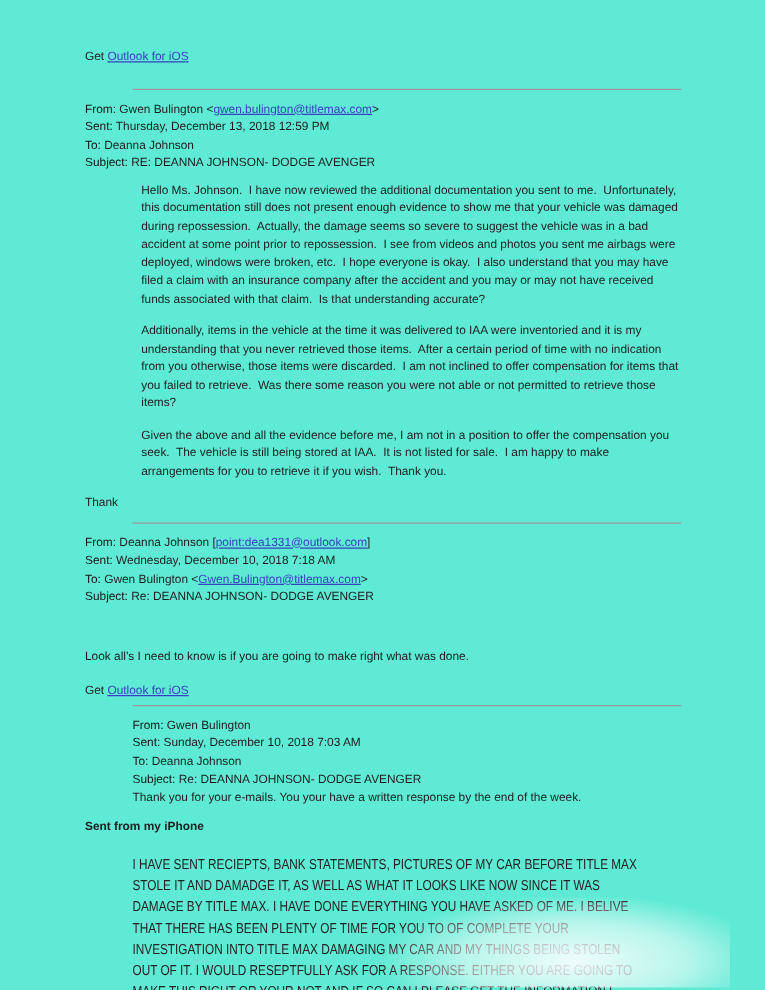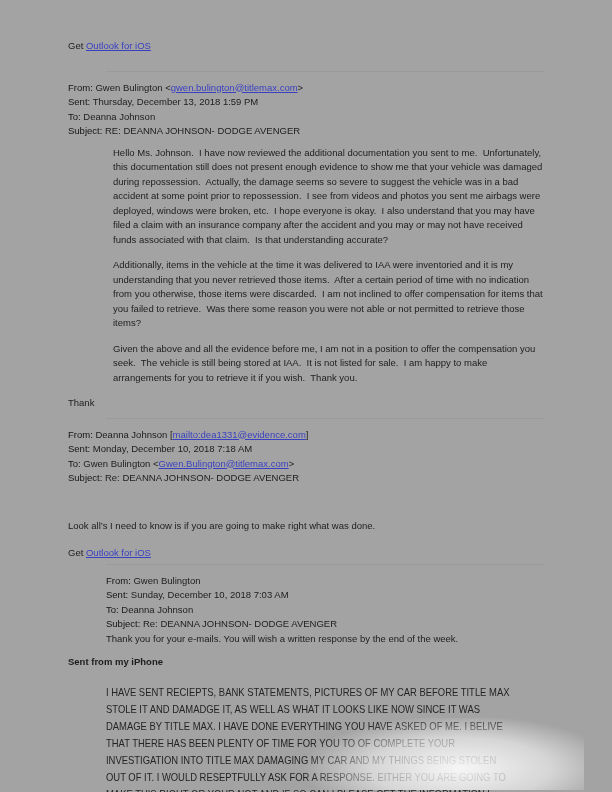--- a/index.html
+++ b/index.html
@@ -5,21 +5,21 @@
   :root{
     --link:#3a41c1;
     --text:#1d1d1f;
     --rule:#9a9a9a;
   }
   html,body{margin:0;padding:0;background:#ffffff;}
   .sheet{
     position:relative;
     width:612px;height:792px;
     box-sizing:border-box;
-    background:#a3a3a3;
+    background:#5eead4;
     overflow:hidden;
     padding:39px 67px 0 68px;
     font-family:"Liberation Sans","DejaVu Sans",sans-serif;
     font-size:9.5px;
     line-height:14.5px;
     color:var(--text);
   }
   p{margin:0;white-space:pre-wrap;}
   strong{font-weight:normal;color:#141414;}
   a.link{color:var(--link);text-decoration:underline;cursor:pointer;}
@@ -55,51 +55,51 @@
 <body>
 
 <div class="sheet">
 
   <p class="mb17"><span>Get </span><a class="link" href="#">Outlook for iOS</a></p>
 
   <div class="rule mb9"></div>
 
   <div class="mb7">
     <p><strong>From:</strong><span> Gwen Bulington &lt;</span><a class="link" href="#">gwen.bulington@titlemax.com</a><span>&gt;</span></p>
-    <p><strong>Sent:</strong><span> Thursday, December 13, 2018 1:59 PM</span></p>
+    <p><strong>Sent:</strong><span> Thursday, December 13, 2018 12:59 PM</span></p>
     <p><strong>To:</strong><span> Deanna Johnson</span></p>
     <p><strong>Subject:</strong><span> RE: DEANNA JOHNSON- DODGE AVENGER</span></p>
   </div>
 
   <p class="mb11">Hello Ms. Johnson.  I have now reviewed the additional documentation you sent to me.  Unfortunately, this documentation still does not present enough evidence to show me that your vehicle was damaged during repossession.  Actually, the damage seems so severe to suggest the vehicle was in a bad accident at some point prior to repossession.  I see from videos and photos you sent me airbags were deployed, windows were broken, etc.  I hope everyone is okay.  I also understand that you may have filed a claim with an insurance company after the accident and you may or may not have received funds associated with that claim.  Is that understanding accurate?</p>
   <p class="mb11">Additionally, items in the vehicle at the time it was delivered to IAA were inventoried and it is my understanding that you never retrieved those items.  After a certain period of time with no indication from you otherwise, those items were discarded.  I am not inclined to offer compensation for items that you failed to retrieve.  Was there some reason you were not able or not permitted to retrieve those items?</p>
   <p class="mb11">Given the above and all the evidence before me, I am not in a position to offer the compensation you seek.  The vehicle is still being stored at IAA.  It is not listed for sale.  I am happy to make arrangements for you to retrieve it if you wish.  Thank you.</p>
   <p class="mb7">Thank</p>
 
   <div class="rule mb9"></div>
 
   <div class="mb7">
-    <p><strong>From:</strong><span> Deanna Johnson [</span><a class="link" href="#">mailto:dea1331@evidence.com</a><span>]</span></p>
-    <p><strong>Sent:</strong><span> Monday, December 10, 2018 7:18 AM</span></p>
+    <p><strong>From:</strong><span> Deanna Johnson [</span><a class="link" href="#">point:dea1331@outlook.com</a><span>]</span></p>
+    <p><strong>Sent:</strong><span> Wednesday, December 10, 2018 7:18 AM</span></p>
     <p><strong>To:</strong><span> Gwen Bulington &lt;</span><a class="link" href="#">Gwen.Bulington@titlemax.com</a><span>&gt;</span></p>
     <p><strong>Subject:</strong><span> Re: DEANNA JOHNSON- DODGE AVENGER</span></p>
   </div>
 
   <p class="mb13">Look all’s I need to know is if you are going to make right what was done.</p>
 
   <p class="mb3"><span>Get </span><a class="link" href="#">Outlook for iOS</a></p>
 
   <div class="rule mb9"></div>
 
   <div class="mb9">
     <p><strong>From:</strong><span> Gwen Bulington</span></p>
     <p><strong>Sent:</strong><span> Sunday, December 10, 2018 7:03 AM</span></p>
     <p><strong>To:</strong><span> Deanna Johnson</span></p>
     <p><strong>Subject:</strong><span> Re: DEANNA JOHNSON- DODGE AVENGER</span></p>
-    <p>Thank you for your e-mails. You will wish a written response by the end of the week.</p>
+    <p>Thank you for your e-mails. You your have a written response by the end of the week.</p>
   </div>
 
   <p class="mb14">Sent from my iPhone</p>
 
 
   <div class="quote">
     <div class="qline">I HAVE SENT RECIEPTS, BANK STATEMENTS, PICTURES OF MY CAR BEFORE TITLE MAX</div>
     <div class="qline">STOLE IT AND DAMADGE IT, AS WELL AS WHAT IT LOOKS LIKE NOW SINCE IT WAS</div>
     <div class="qline">DAMAGE BY TITLE MAX. I HAVE DONE EVERYTHING YOU HAVE ASKED OF ME. I BELIVE</div>
     <div class="qline">THAT THERE HAS BEEN PLENTY OF TIME FOR YOU TO OF COMPLETE YOUR</div>

